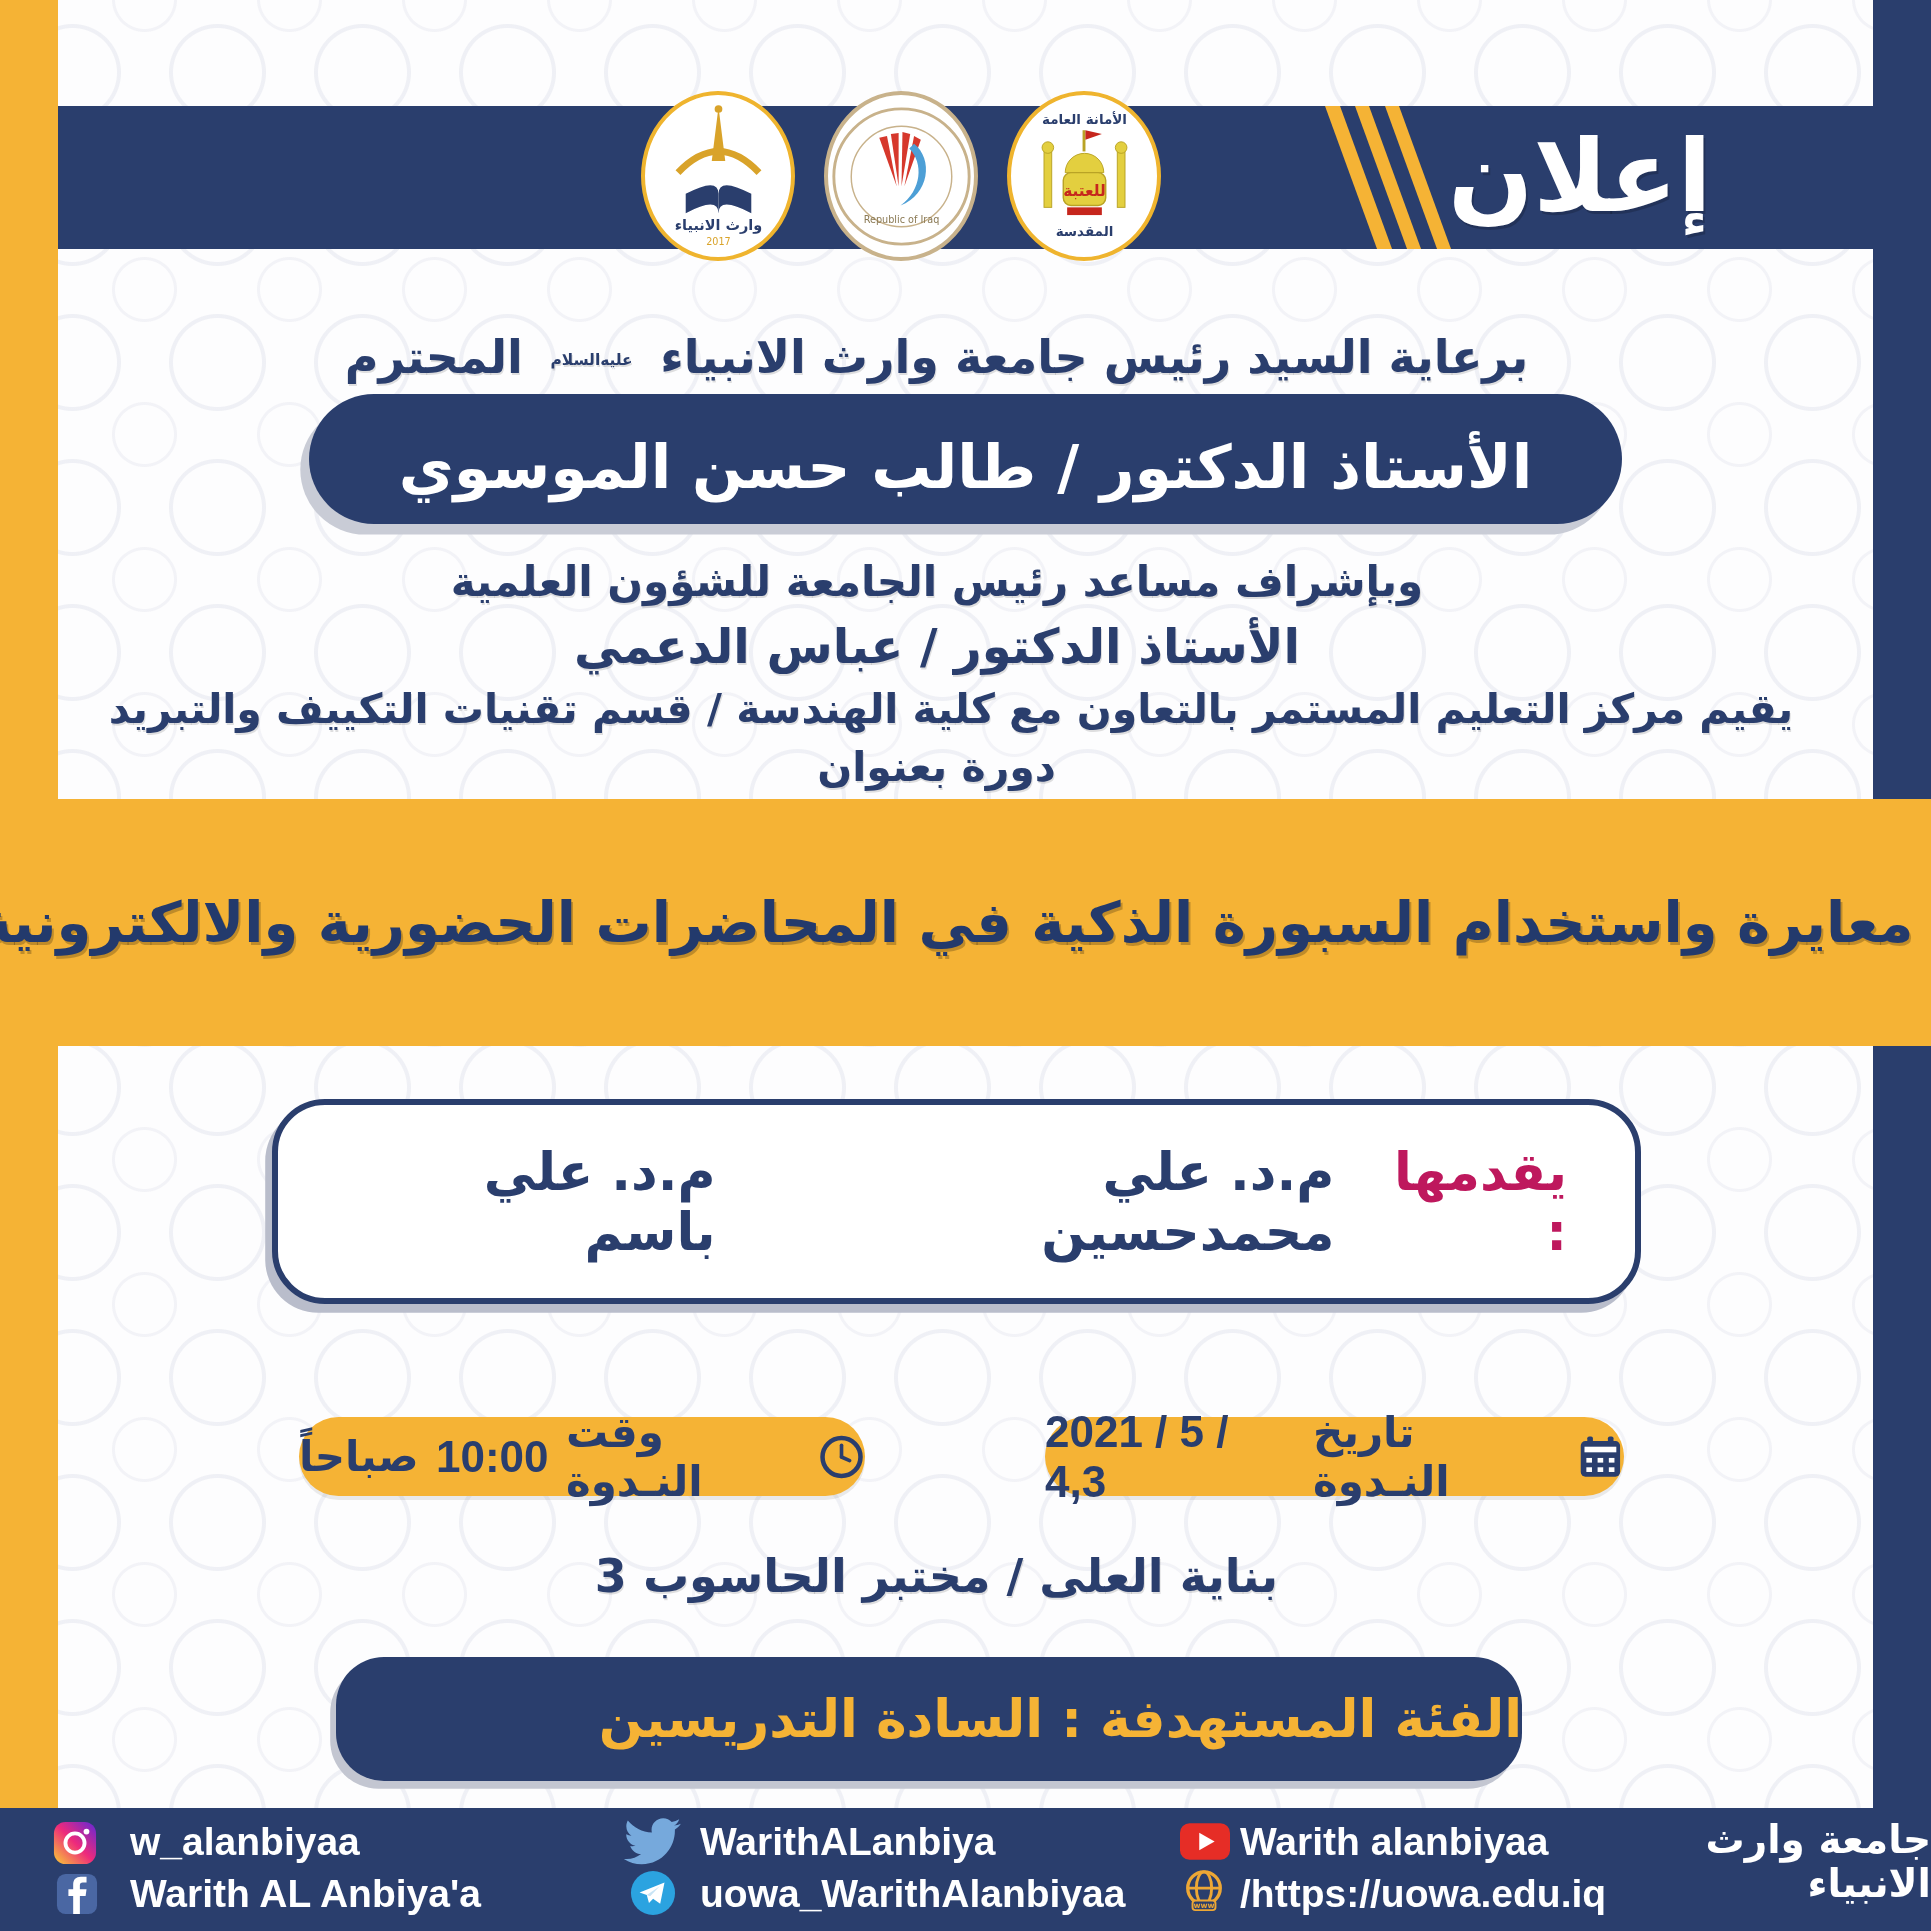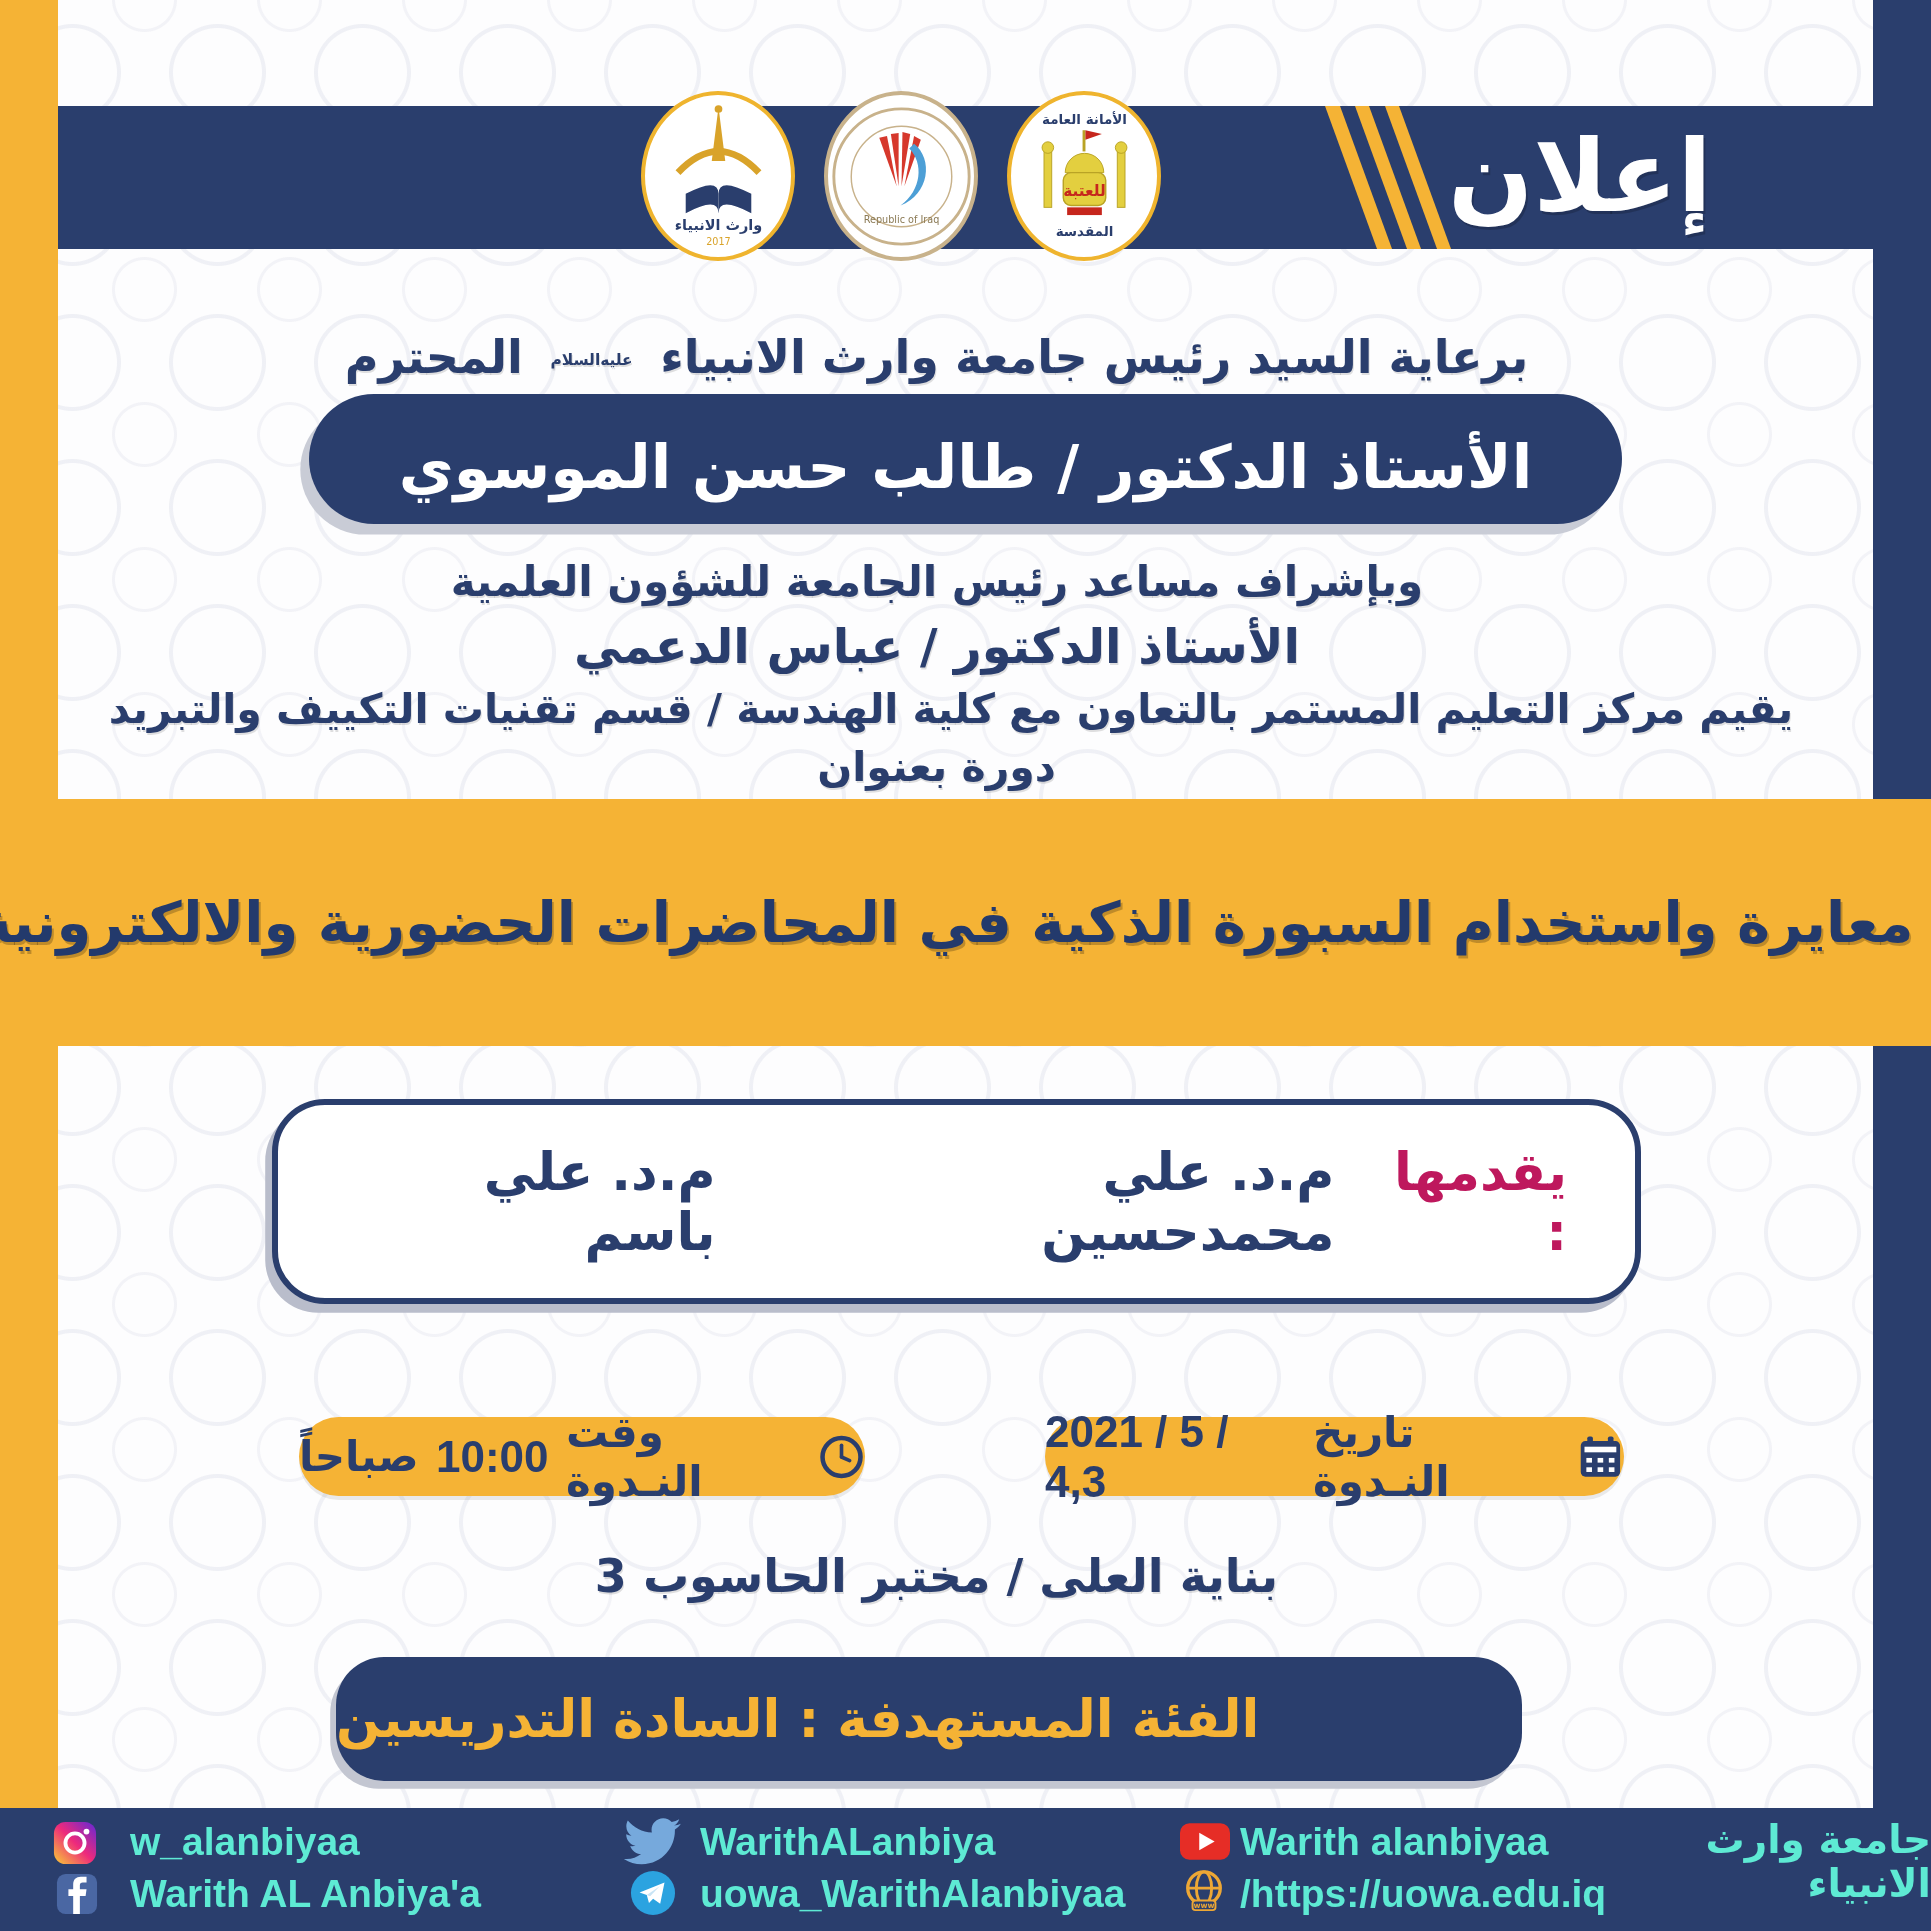--- a/index.html
+++ b/index.html
@@ -55,25 +55,25 @@
   
   .pill{top:1417px;height:79px;background:#f5b335;border-radius:43px;display:flex;align-items:center;justify-content:center;gap:17.4px;box-shadow:0 3.9px 0 rgba(0,0,0,0.08);}
   #date-pill{left:1035px;width:579px;margin-left:10px;}
   #time-pill{left:299px;width:566px;}
   .pill .num{font-family:"Liberation Sans","DejaVu Sans",sans-serif;font-size:44px;font-weight:bold;color:#2a3e6d;}
   .pill .ar{font-size:42px;font-weight:bold;color:#2a3e6d;}
 
   #location{left:193px;right:251px;top:1545px;height:62px;line-height:62px;font-size:46px;}
 
   
-  #target-banner{left:336px;top:1657px;width:1186px;height:124px;background:#2a3e6d;border-radius:48px;line-height:124px;text-align:left;color:#f5b335;font-size:52px;font-weight:bold;box-shadow:-5.8px 7.7px 0 #c3c6d1;}
+  #target-banner{left:336px;top:1657px;width:1186px;height:124px;background:#2a3e6d;border-radius:48px;line-height:124px;text-align:right;color:#f5b335;font-size:52px;font-weight:bold;box-shadow:-5.8px 7.7px 0 #c3c6d1;}
 
   
   #footer{left:0;right:0;top:1808px;height:123px;background:#2a3e6d;}
-  .f-txt{position:absolute;color:#5eead4;font-size:39px;font-weight:bold;font-family:"Liberation Sans","DejaVu Sans",sans-serif;line-height:44px;}
+  .f-txt{position:absolute;color:#ffffff;font-size:39px;font-weight:bold;font-family:"Liberation Sans","DejaVu Sans",sans-serif;line-height:44px;}
   .f-ic{position:absolute;}
   .big-head{text-shadow:1px 1.9px 0 rgba(0,0,0,0.12);font-weight:bold;}
 </style>
 </head>
 <body>
 
 <div class="abs" id="left-stripe"></div>
 <div class="abs" id="right-stripe"></div>
 
 <div class="abs" id="header-band"></div>

